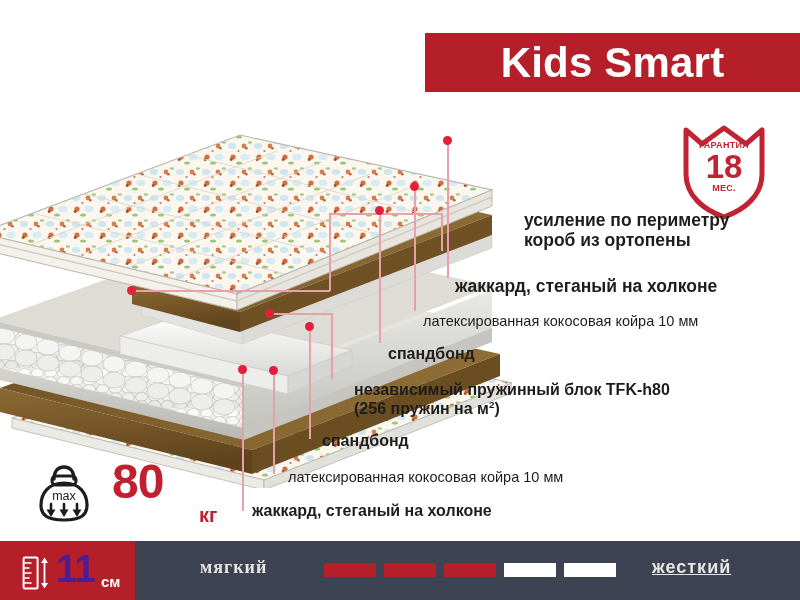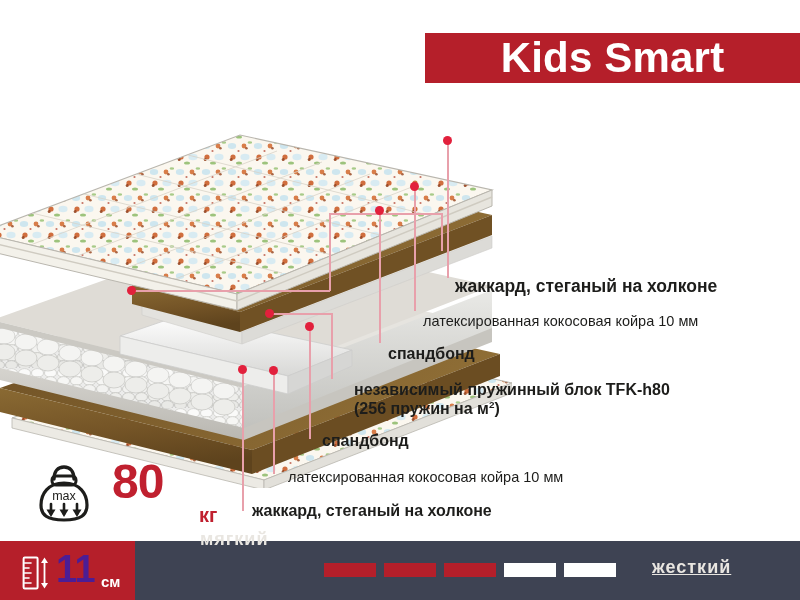--- a/index.html
+++ b/index.html
@@ -5,21 +5,21 @@
   html,body{margin:0;padding:0;}
   body{
     width:800px;height:600px;overflow:hidden;position:relative;
     background:#ffffff;
     font-family:"Liberation Sans","DejaVu Sans",sans-serif;
   }
   #stage{position:absolute;left:0;top:0;width:800px;height:600px;overflow:hidden;}
 
   
   .title-banner{
-    position:absolute;left:425px;top:33px;width:375px;height:50px;
+    position:absolute;left:425px;top:33px;width:375px;height:59px;
     background:#b51f2a;display:flex;align-items:center;justify-content:center;
   }
   .title-banner .ttl{
     color:#fff;font-size:42px;font-weight:bold;letter-spacing:0.2px;
     white-space:nowrap;line-height:1;
   }
 
   
   .shield-wrap{position:absolute;left:678px;top:124px;width:92px;height:96px;}
   .shield-wrap svg{display:block;}
@@ -74,22 +74,22 @@
   .ruler-ico{position:absolute;left:22px;top:556px;}
   .h-num{
     position:absolute;left:56px;top:550px;color:#4c1d95;
     font-size:38px;font-weight:bold;line-height:1;letter-spacing:-0.5px;
   }
   .h-unit{
     position:absolute;left:101px;top:573px;color:#ffffff;
     font-size:15px;font-weight:bold;
   }
   .soft-lbl{
-    position:absolute;left:200px;top:529px;color:#e9e6e1;
-    font-size:18px;font-weight:bold;letter-spacing:1px;
+    position:absolute;left:200px;top:557px;color:#e9e6e1;
+    font-size:18px;font-weight:bold;letter-spacing:1px;font-family:Liberation Serif, serif;
   }
   .hard-lbl{
     position:absolute;left:652px;top:557px;color:#e9e6e1;
     font-size:18px;font-weight:bold;letter-spacing:1px;text-decoration:underline;
   }
   .seg{position:absolute;top:563px;width:52px;height:14px;}
   .seg.on{background:#b51f2a;}
   .seg.off{background:#ffffff;}
 </style>
 </head>
@@ -250,22 +250,34 @@
   <div class="leader v" style="left:273px;top:370px;height:104px;"></div>
   <div class="dot" style="left:269px;top:366px;"></div>
 
   <div class="leader v" style="left:242px;top:369px;height:142px;"></div>
   <div class="dot" style="left:238px;top:365px;"></div>
 
   <div class="title-banner">
     <span class="ttl">Kids Smart</span>
   </div>
 
+  <div class="shield-wrap">
+    <svg width="92" height="96" viewBox="0 0 92 96">
+      <path d="M8 6 L24 20 L46 4 L68 20 L84 6 L84 50 C84 72 66 86 46 93 C26 86 8 72 8 50 Z" fill="#ffffff" stroke="#c02432" stroke-width="5" stroke-linejoin="round"></path>
+    </svg>
+    <div class="shield-txt">
+      <span class="g1">ГАРАНТИЯ</span>
+      <span class="g2">18</span>
+      <span class="g3">МЕС.</span>
+    </div>
+  </div>
 
   <div class="lbl big" style="left:524px;top:211px;">
+    <div>усиление по периметру</div>
+    <div>короб из ортопены</div>
   </div>
 
   <div class="lbl big" style="left:455px;top:277px;">
     <span>жаккард, стеганый на холконе</span>
   </div>
 
   <div class="lbl sm" style="left:423px;top:313px;">
     <span>латексированная кокосовая койра 10 мм</span>
   </div>
 

